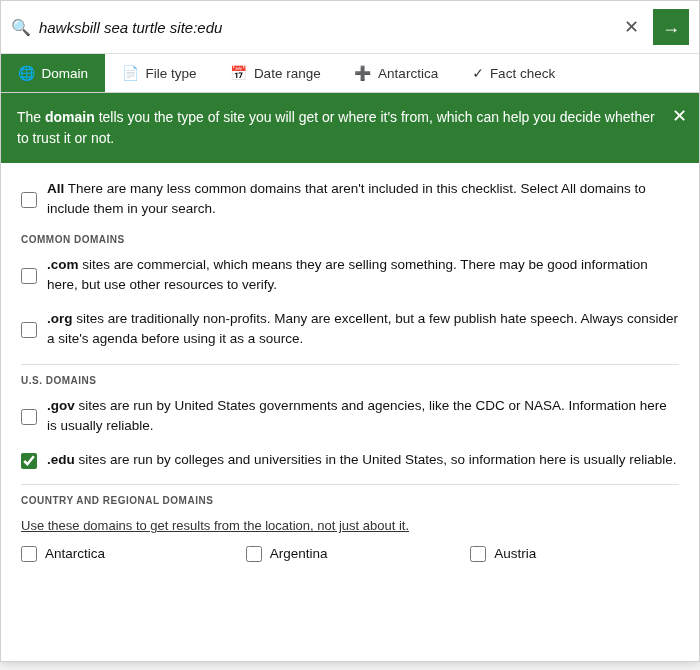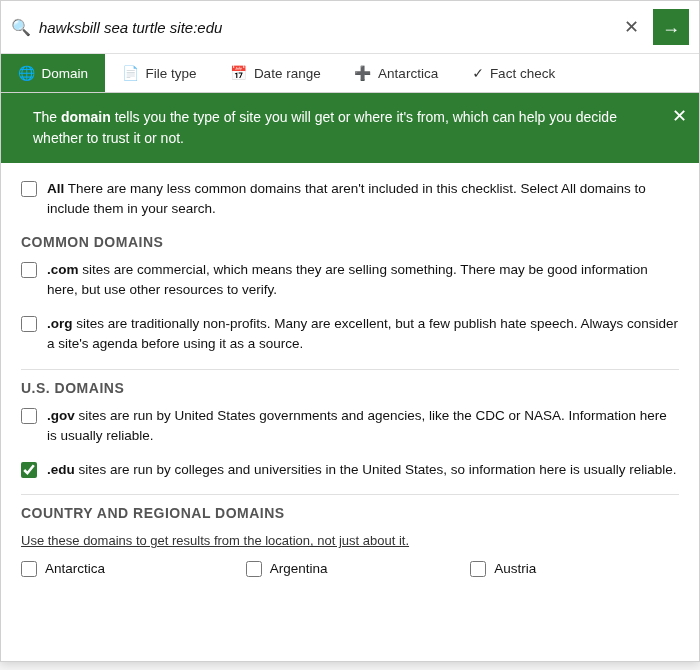--- a/index.html
+++ b/index.html
@@ -81,21 +81,21 @@
       color: #ffffff;
       border-color: #2e7d32;
     }
     .tab-icon {
       font-size: 14px;
     }
     
     .info-banner {
       background: #2e7d32;
       color: #ffffff;
-      padding: 14px 40px 14px 32px;
+      padding: 14px 40px 14px 16px;
       font-size: 14px;
       line-height: 1.5;
       position: relative;
     }
     .info-banner .close-btn {
       position: absolute;
       top: 10px;
       right: 12px;
       font-size: 18px;
       cursor: pointer;
@@ -106,21 +106,21 @@
     }
     
     .content {
       padding: 16px 20px;
       overflow-y: auto;
       height: calc(670px - 52px - 44px - 76px);
     }
     
     .checkbox-row {
       display: flex;
-      align-items: flex-start;
+      align-items: center;
       gap: 10px;
       margin-bottom: 14px;
     }
     .checkbox-row input[type=checkbox] {
       width: 16px;
       height: 16px;
       flex-shrink: 0;
       margin-top: 2px;
       cursor: pointer;
       accent-color: #2e7d32;
@@ -128,21 +128,21 @@
     .checkbox-label {
       font-size: 13.5px;
       color: #111;
       line-height: 1.5;
     }
     .checkbox-label .domain-key {
       font-weight: 700;
     }
     
     .section-label {
-      font-size: 14px;
+      font-size: 10px;
       font-weight: 600;
       color: #555;
       letter-spacing: 0.5px;
       text-transform: uppercase;
       margin: 10px 0 10px 0;
     }
     .section-desc {
       font-size: 13px;
       color: #333;
       margin-bottom: 10px;

